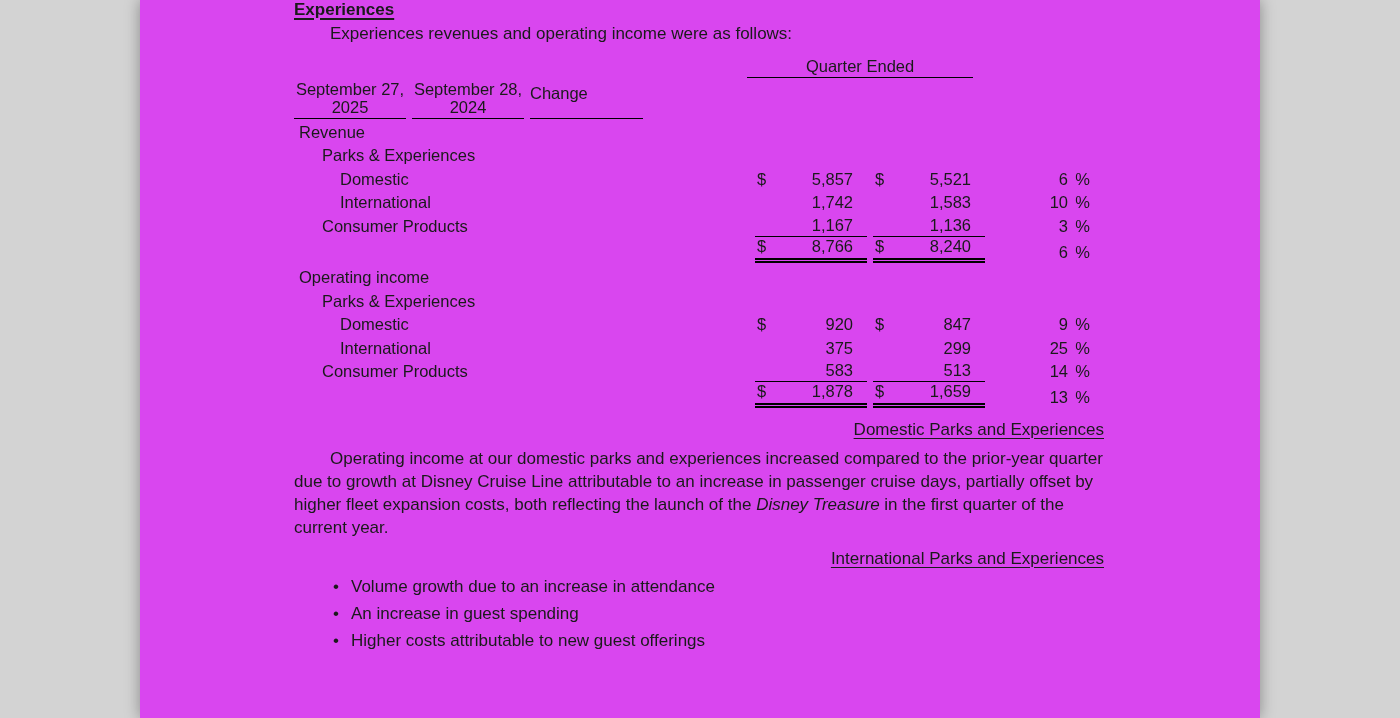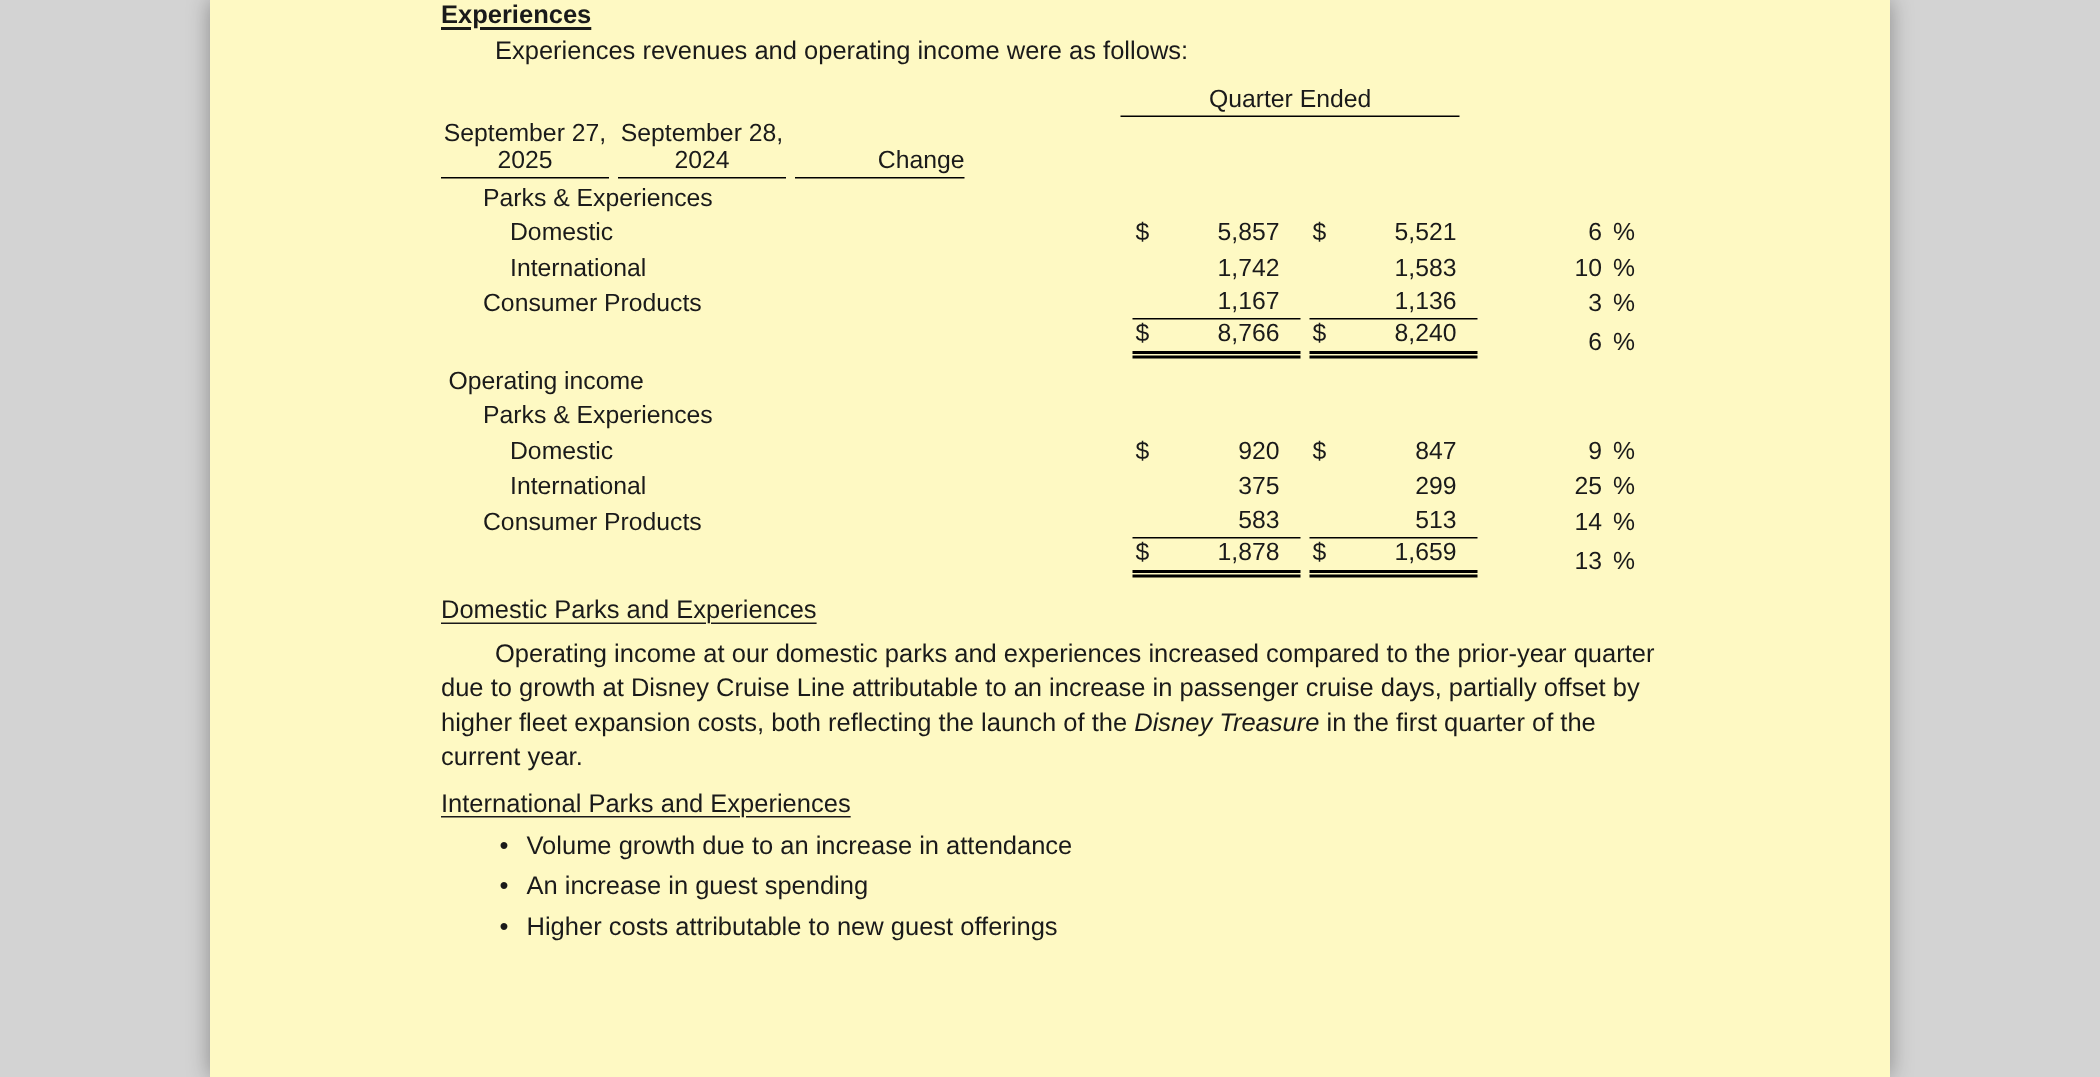--- a/index.html
+++ b/index.html
@@ -4,21 +4,21 @@
 <style>
   html,body{margin:0;padding:0;}
   body{
     width:1400px;height:718px;overflow:hidden;
     background:#d3d3d3;
     font-family:"Liberation Sans",sans-serif;
     color:#1a1a1a;
   }
   .page{
     position:absolute;left:140px;top:0;width:1120px;height:718px;
-    background:#fef9c3;
+    background:#d946ef;
     box-shadow:0 0 14px rgba(0,0,0,.35);
   }
   .content{
     position:absolute;left:154px;top:0;width:810px;
   }
   .sec-heading{
     font-size:17px;font-weight:bold;line-height:20px;margin:0;
     text-decoration:underline;text-underline-offset:3px;text-decoration-thickness:1.5px;
   }
   .intro{margin:2px 0 0;font-size:17px;line-height:23px;text-indent:36px;}
@@ -37,27 +37,27 @@
   .ind2{padding-left:46px;margin-top:44px;}
   .ul{border-bottom:1.5px solid #000;}
   .dbl{border-bottom:5px double #000;}
   .tr.total{height:28px;padding-bottom:2px;}
   .tr.total .num{padding-bottom:1px;}
   
   .hrow1{display:flex;align-items:flex-end;height:25px;}
   .qe{width:230px;text-align:center;border-bottom:1.5px solid #000;line-height:22px;}
   .hrow2{display:flex;align-items:flex-end;height:41px;}
   .datecol{width:112px;text-align:center;border-bottom:1.5px solid #000;line-height:18px;padding-bottom:2px;}
-  .chghead{width:113px;text-align:right;border-bottom:1.5px solid #000;line-height:18px;padding-bottom:2px;}
+  .chghead{width:113px;text-align:left;border-bottom:1.5px solid #000;line-height:18px;padding-bottom:16px;}
   .units{width:461px;font-size:12px;line-height:14px;padding-bottom:3px;padding-left:2px;}
 
   
   .sub-heading{
     font-size:17px;font-weight:normal;line-height:23px;margin:8px 0 0;
-    text-decoration:underline;text-underline-offset:3px;text-decoration-thickness:1px;
+    text-decoration:underline;text-underline-offset:3px;text-decoration-thickness:1px;text-align:right;
   }
   .para{margin:6px 0 0;font-size:17px;line-height:23px;text-indent:36px;}
   .ital{font-style:italic;}
   .blist{margin:5px 0 0;padding:0;list-style:none;}
   .blist li{position:relative;padding-left:57px;font-size:17px;line-height:23px;margin-bottom:4px;}
   .bullet{position:absolute;left:39px;top:0;}
 </style>
 </head>
 <body>
 
@@ -84,20 +84,28 @@
         <div class="gap"></div>
         <div class="datecol">
           <div>September 28,</div>
           <div>2024</div>
         </div>
         <div class="gap"></div>
         <div class="chghead">Change</div>
       </div>
 
       <div class="tr">
+        <div class="td lbl ind0">Revenue</div>
+        <div class="td num"></div>
+          <div class="gap"></div>
+          <div class="td num"></div>
+          <div class="gap"></div>
+          <div class="td chg"></div>
+      </div>
+      <div class="tr">
         <div class="td lbl ind1">Parks &amp; Experiences</div>
         <div class="td num"></div>
           <div class="gap"></div>
           <div class="td num"></div>
           <div class="gap"></div>
           <div class="td chg"></div>
       </div>
       <div class="tr">
         <div class="td lbl ind2">Domestic</div>
         <div class="td num">

